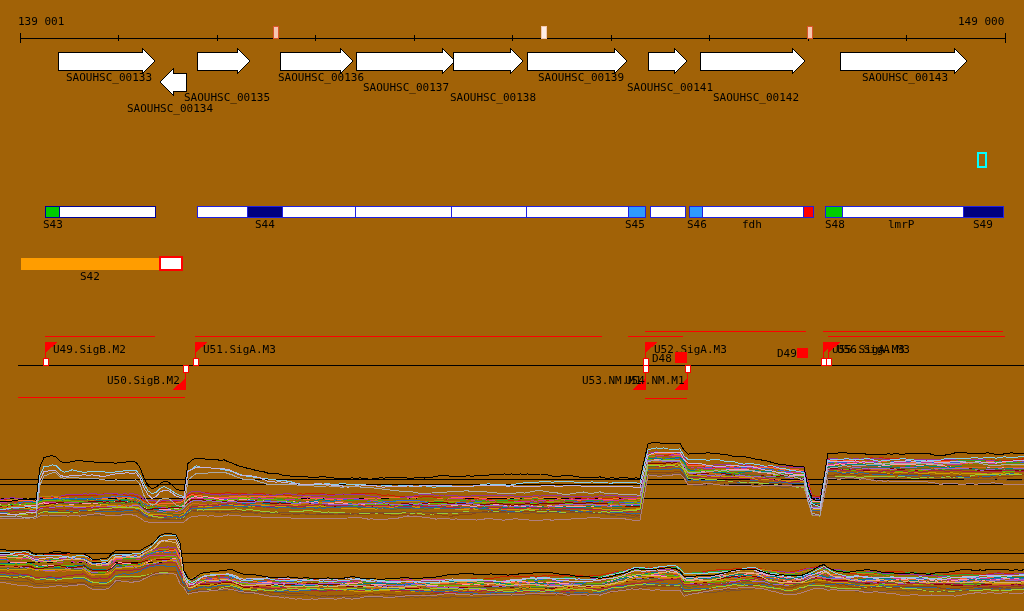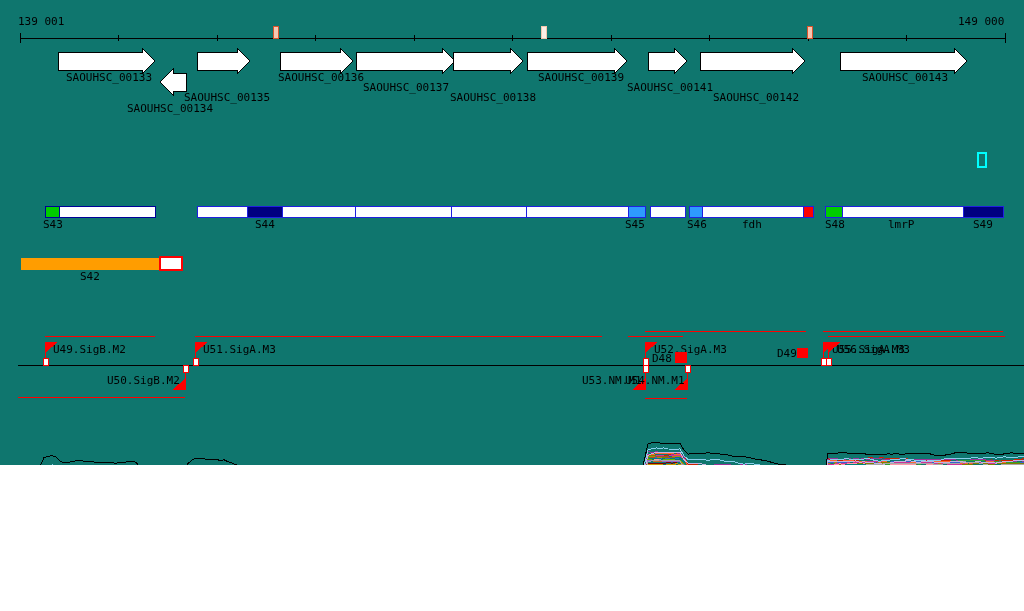--- a/index.html
+++ b/index.html
@@ -1,16 +1,16 @@
 <!DOCTYPE html>
 <html><head>
 <meta charset="utf-8">
 <style>
   html,body{margin:0;padding:0;background:#fff;}
-  .stage{position:relative;width:1024px;height:465px;background:#0f766e;overflow:hidden;
+  .stage{position:relative;width:1024px;height:611px;background:#a16207;overflow:hidden;
          font-family:"DejaVu Sans Mono", monospace;}
   svg{display:block;shape-rendering:crispEdges;}
   svg text{font-family:"DejaVu Sans Mono", monospace;font-size:11px;fill:#000;shape-rendering:auto;}
 </style>
 </head>
 <body>
 
 <div class="stage">
   <svg id="scene" width="1024" height="611" viewBox="0 0 1024 611">
       <g>

